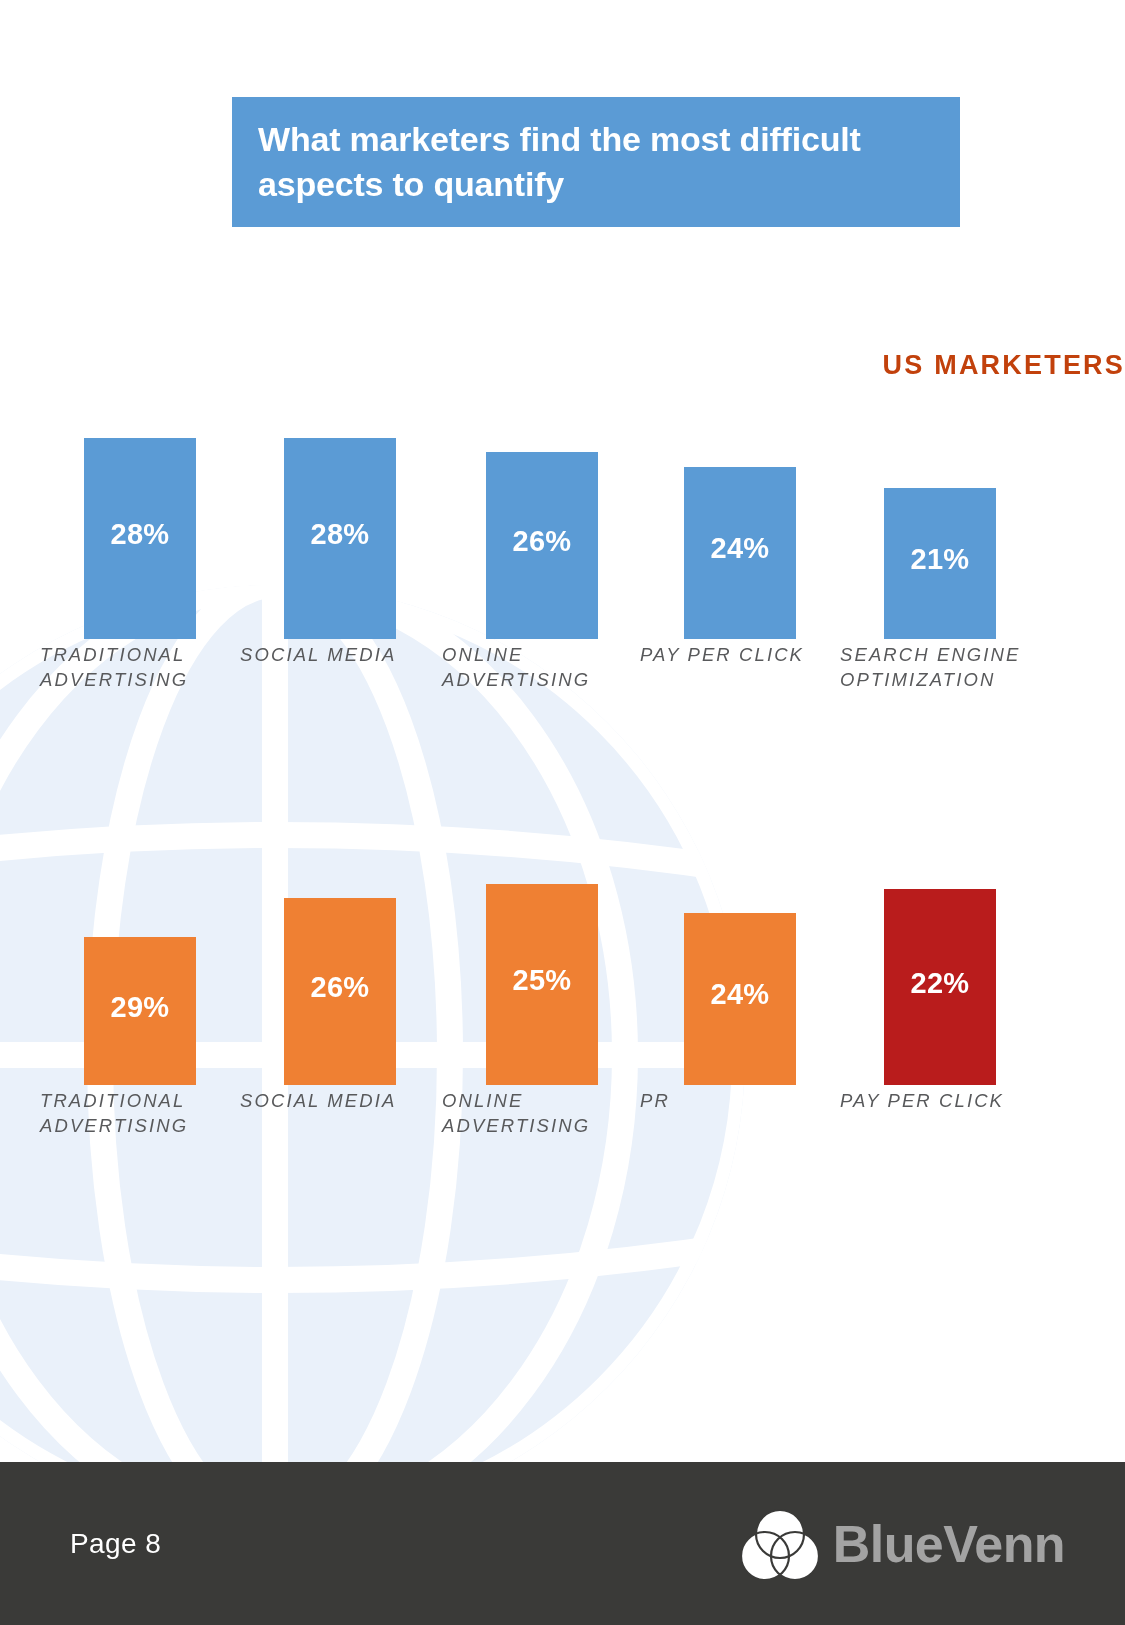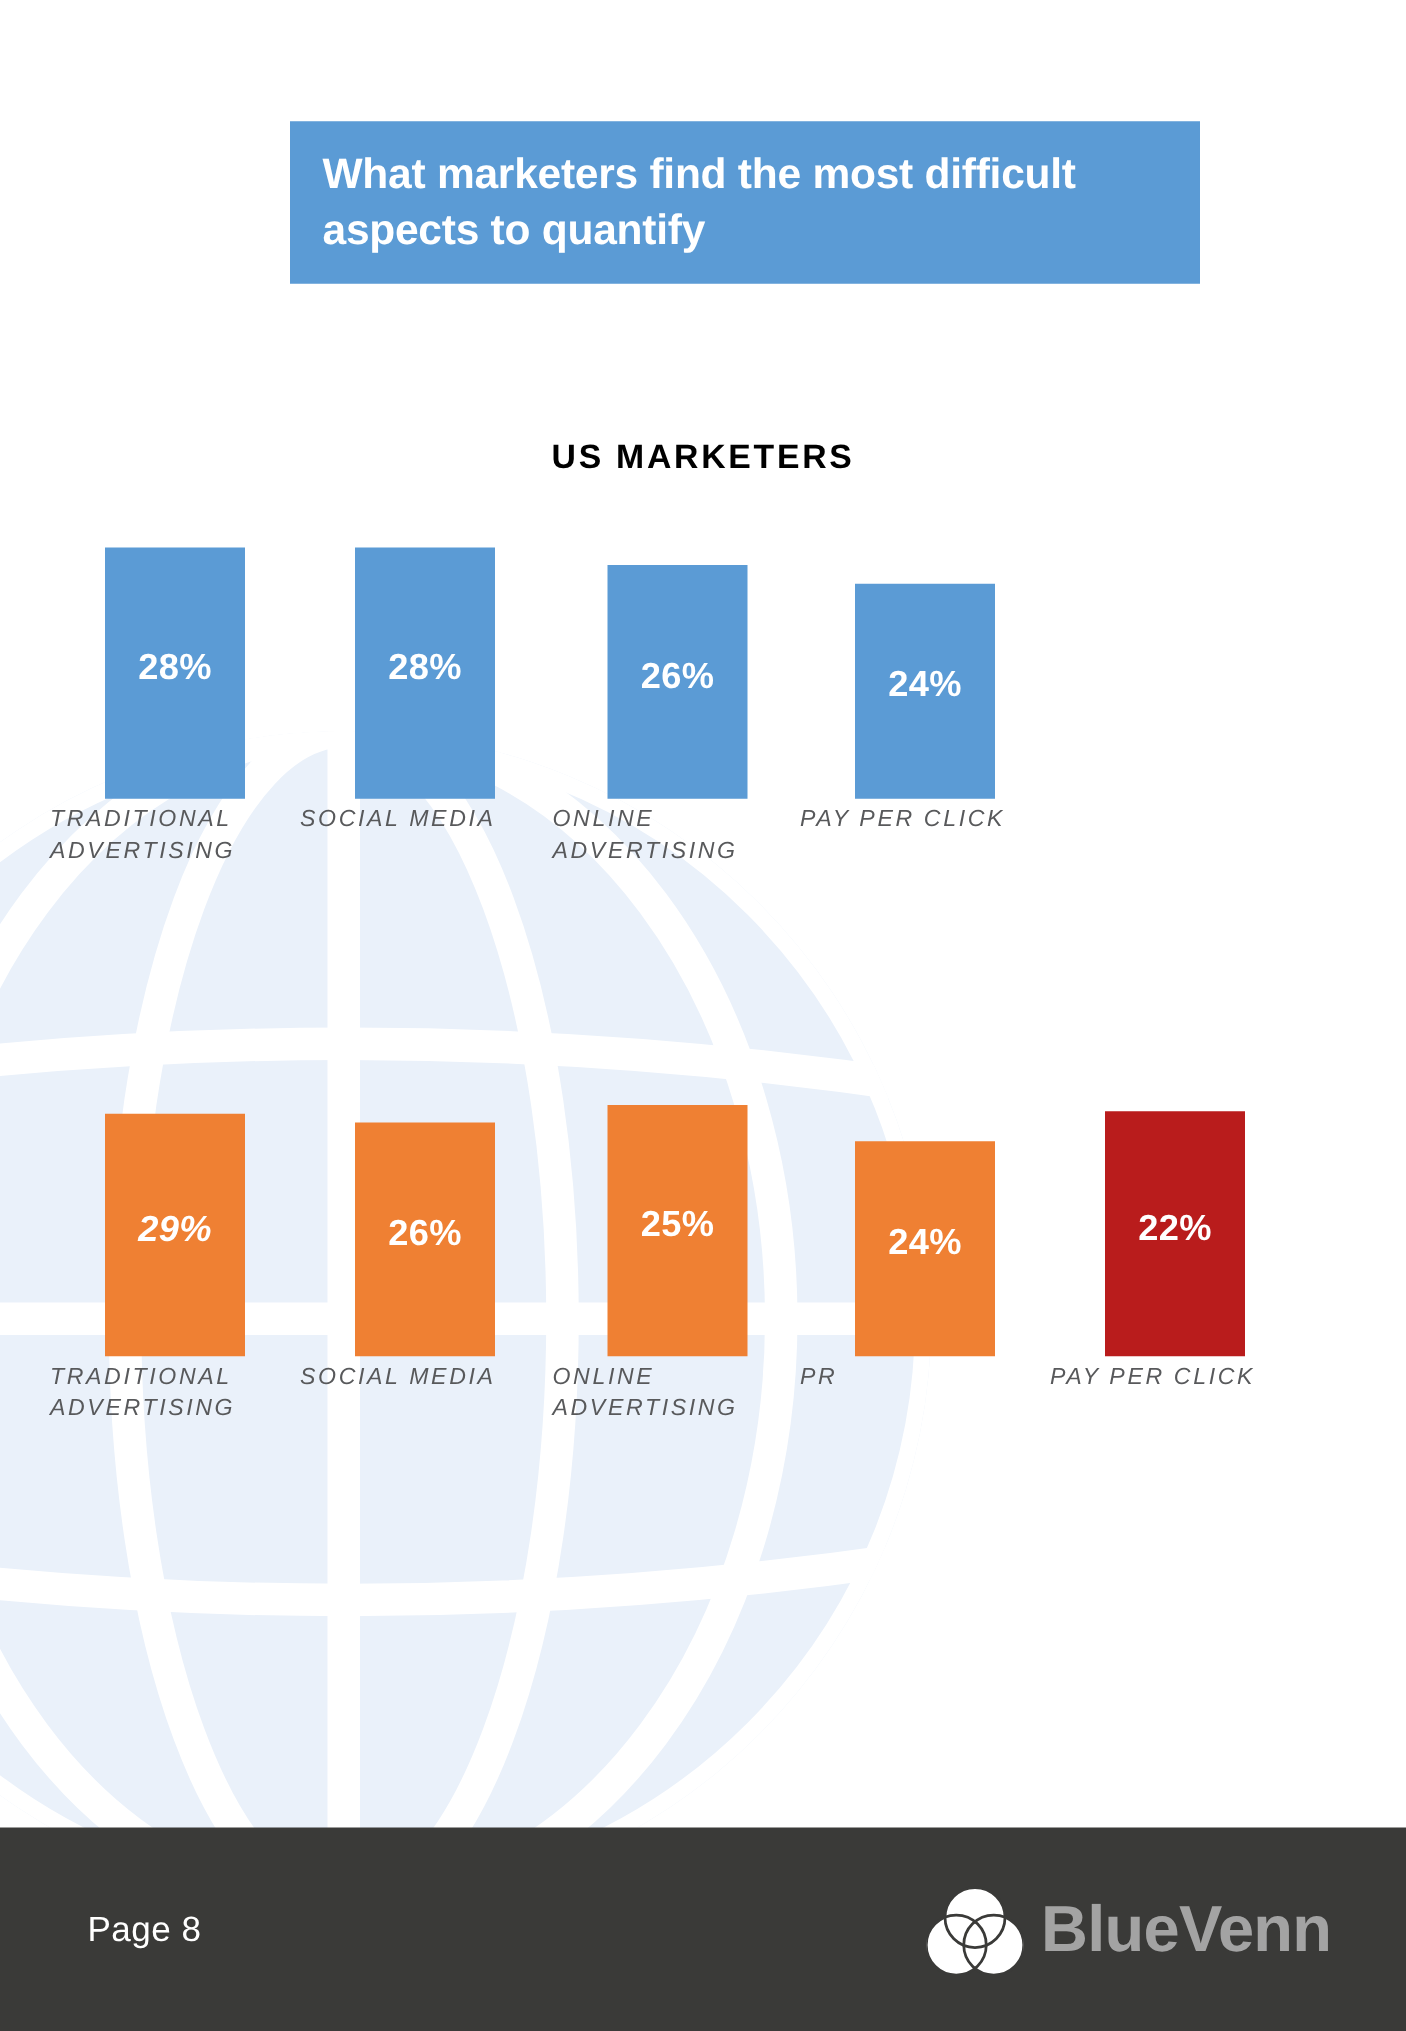--- a/index.html
+++ b/index.html
@@ -38,24 +38,24 @@
     padding:0 26px;
     letter-spacing:-0.2px;
   }
 
   
   .chart-section { position:absolute; left:0; width:1125px; z-index:2; }
   #section-us { top:350px; }
   #section-uk { top:855px; }
 
   .section-heading {
-    text-align:center;
+    text-align:right;
     font-size:27px;
     font-weight:bold;
-    color:#000000;
+    color:#c2410c;
     letter-spacing:2.2px;
     margin-bottom:28px;
   }
 
   .bars-row {
     position:relative;
     width:1125px;
     height:300px;
   }
 
@@ -207,30 +207,41 @@
         <div class="bar" style="height: 172.5px; background: rgb(91, 155, 213);">
           <span class="bar-value">24%</span>
         </div>
       </div>
       <div class="bar-label">
         <div>PAY PER CLICK</div>
         <div></div>
       </div>
     </div>
 
+    <div class="bar-group g4">
+      <div class="bar-wrap">
+        <div class="bar" style="height: 150.938px; background: rgb(91, 155, 213);">
+          <span class="bar-value">21%</span>
+        </div>
+      </div>
+      <div class="bar-label">
+        <div>SEARCH ENGINE</div>
+        <div>OPTIMIZATION</div>
+      </div>
+    </div>
 
   </div>
 </div>
 
 <div class="chart-section" id="section-uk">
   <div class="bars-row">
 
     <div class="bar-group g0">
       <div class="bar-wrap">
-        <div class="bar" style="height: 194px; background: rgb(239, 128, 51); font-style: italic;">
+        <div class="bar" style="height: 148px; background: rgb(239, 128, 51);">
           <span class="bar-value">29%</span>
         </div>
       </div>
       <div class="bar-label">
         <div>TRADITIONAL</div>
         <div>ADVERTISING</div>
       </div>
     </div>
 
     <div class="bar-group g1">

